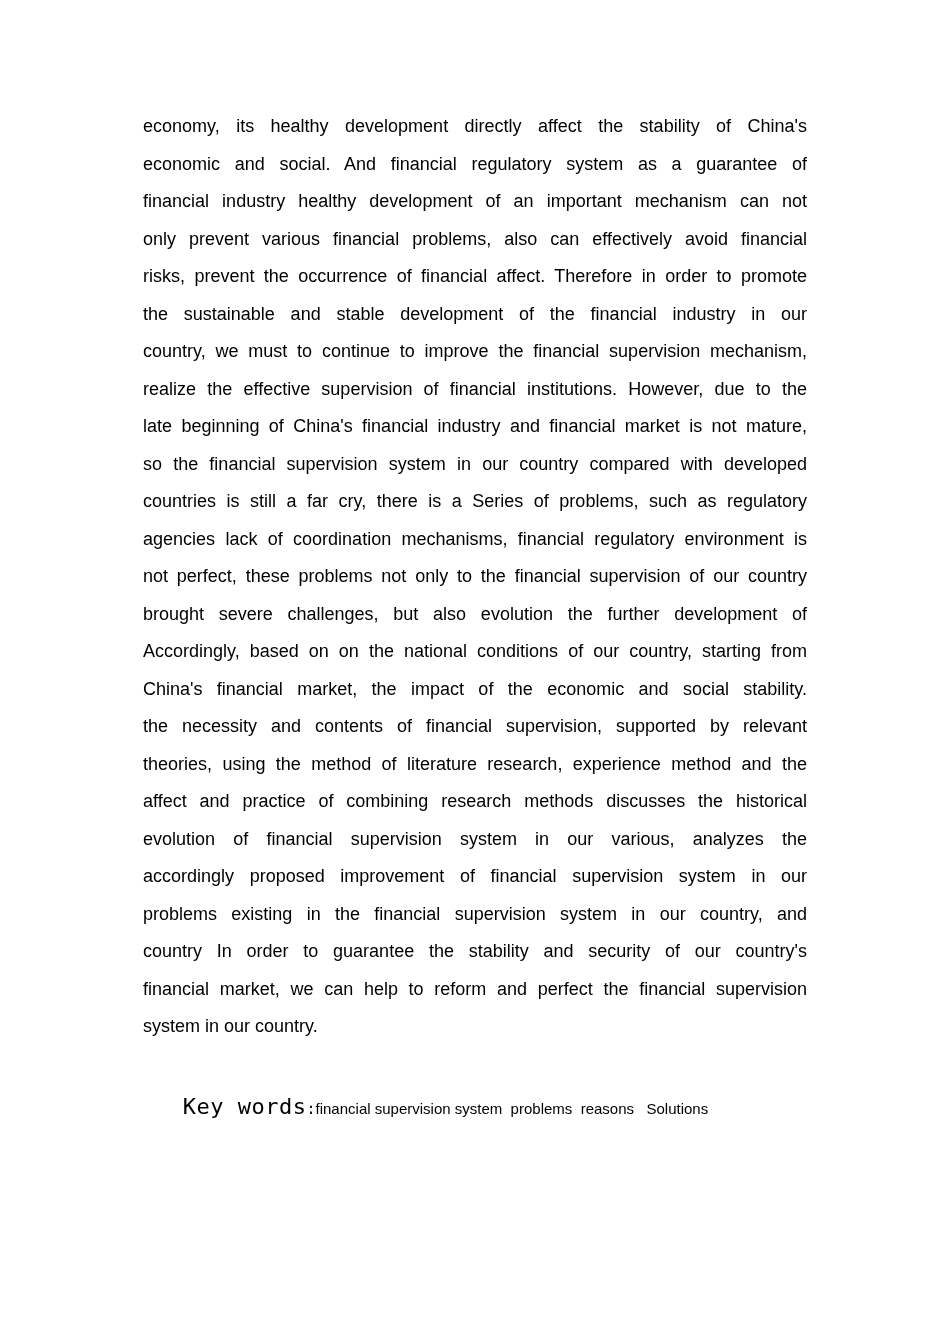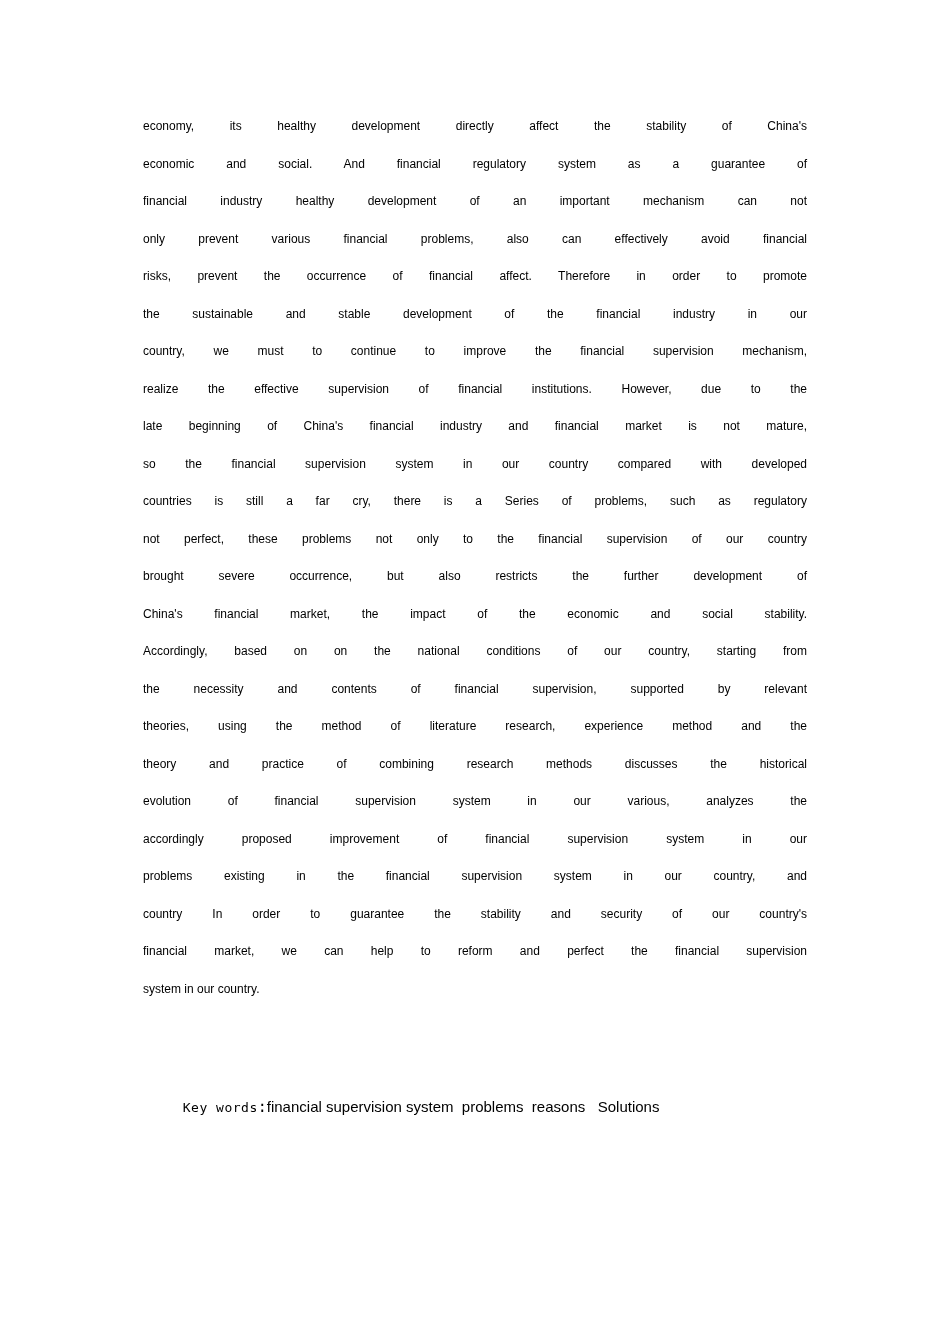--- a/index.html
+++ b/index.html
@@ -25,21 +25,21 @@
     left: 143px;
     top: 108px;
     width: 664px;
   }
   
   .body-line {
     display: block;
     width: 664px;
     height: 37.5px;
     line-height: 37.5px;
-    font-size: 12px;
+    font-size: 18px;
     text-align: justify;
     text-align-last: justify;
     white-space: pre;
     letter-spacing: 0;
   }
   
   .body-line.ragged {
     text-align: left;
     text-align-last: left;
   }
@@ -47,21 +47,21 @@
     position: absolute;
     left: 165px;
     top: 1056px;
     width: 680px;
     height: 34px;
     line-height: 34px;
     white-space: pre;
   }
   .kw-label {
     font-family: "DejaVu Sans Mono", "Liberation Mono", monospace;
-    font-size: 13px;
+    font-size: 22px;
     letter-spacing: 0.5px;
   }
   .kw-colon {
     font-family: "DejaVu Sans Mono", "Liberation Mono", monospace;
     font-size: 15px;
     letter-spacing: 0;
   }
   .kw-terms {
     font-family: "Liberation Sans", sans-serif;
     font-size: 15px;
@@ -78,27 +78,28 @@
     <span class="body-line">economic and social. And financial regulatory system as a guarantee of</span>
     <span class="body-line">financial industry healthy development of an important mechanism can not</span>
     <span class="body-line">only prevent various financial problems, also can effectively avoid financial</span>
     <span class="body-line">risks, prevent the occurrence of financial affect. Therefore in order to promote</span>
     <span class="body-line">the sustainable and stable development of the financial industry in our</span>
     <span class="body-line">country, we must to continue to improve the financial supervision mechanism,</span>
     <span class="body-line">realize the effective supervision of financial institutions. However, due to the</span>
     <span class="body-line">late beginning of China's financial industry and financial market is not mature,</span>
     <span class="body-line">so the financial supervision system in our country compared with developed</span>
     <span class="body-line">countries is still a far cry, there is a Series of problems, such as regulatory</span>
+    <span class="body-line">agencies lack of coordination mechanisms, financial regulatory environment is</span>
     <span class="body-line">not perfect, these problems not only to the financial supervision of our country</span>
-    <span class="body-line">brought severe occurrence, but also restricts the further development of</span>
+    <span class="body-line">brought severe challenges, but also evolution the further development of</span>
+    <span class="body-line">Accordingly, based on on the national conditions of our country, starting from</span>
     <span class="body-line">China's financial market, the impact of the economic and social stability.</span>
-    <span class="body-line">Accordingly, based on on the national conditions of our country, starting from</span>
     <span class="body-line">the necessity and contents of financial supervision, supported by relevant</span>
     <span class="body-line">theories, using the method of literature research, experience method and the</span>
-    <span class="body-line">theory and practice of combining research methods discusses the historical</span>
+    <span class="body-line">affect and practice of combining research methods discusses the historical</span>
     <span class="body-line">evolution of financial supervision system in our various, analyzes the</span>
     <span class="body-line">accordingly proposed improvement of financial supervision system in our</span>
     <span class="body-line">problems existing in the financial supervision system in our country, and</span>
     <span class="body-line">country In order to guarantee the stability and security of our country's</span>
     <span class="body-line">financial market, we can help to reform and perfect the financial supervision</span>
     <span class="body-line ragged">system in our country.</span>
   </div>
 
   <div class="keywords-line">
     <span class="kw-label">Key words</span><span class="kw-colon">:</span><span class="kw-terms">financial supervision system  problems  reasons   Solutions</span>

